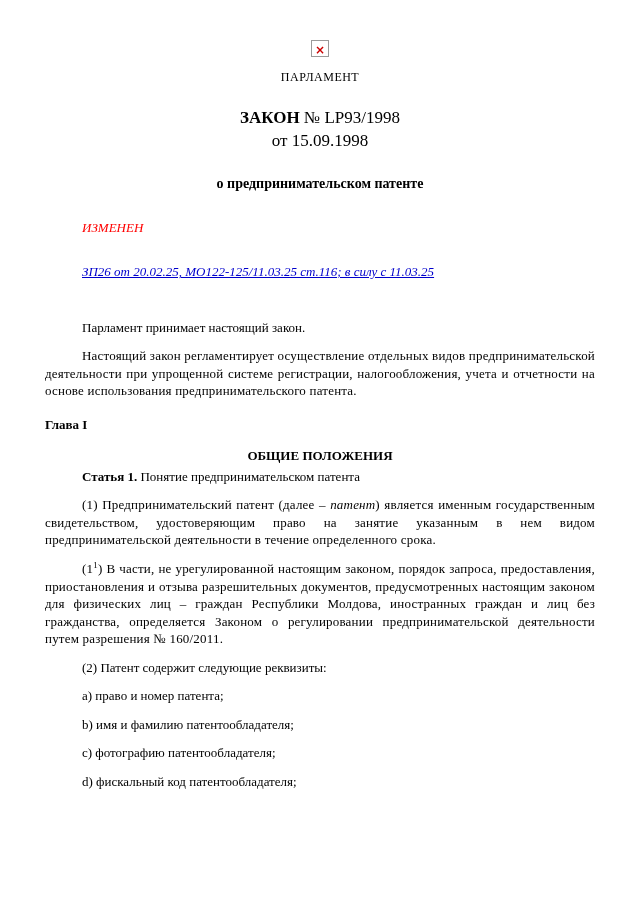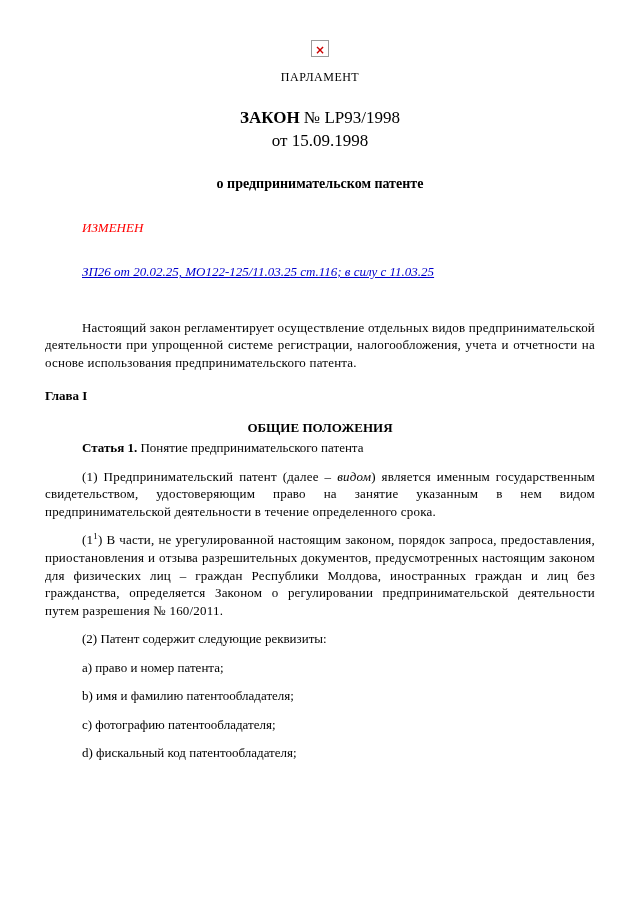--- a/index.html
+++ b/index.html
@@ -86,30 +86,31 @@
 
   <div class="center law-subject">о предпринимательском патенте</div>
 
 
   <div class="indent amend-status">ИЗМЕНЕН</div>
 
   <div class="indent amend-link-line">
     <a class="amend-link">ЗП26 от 20.02.25, МО122-125/11.03.25 ст.116; в силу с 11.03.25</a>
   </div>
 
+  <p class="para indent">Парламент принимает настоящий закон.</p>
 
   <p class="para indent just">Настоящий закон регламентирует осуществление отдельных видов предпринимательской деятельности при упрощенной системе регистрации, налогообложения, учета и отчетности на основе использования предпринимательского патента.</p>
 
   <div class="chapter">Глава I</div>
 
   <div class="chapter-title">ОБЩИЕ ПОЛОЖЕНИЯ</div>
 
-  <p class="para indent"><span class="bold">Статья 1.</span><span> Понятие предпринимательского патента</span></p>
+  <p class="para indent"><span class="bold">Статья 1.</span><span> Понятие предпринимательском патента</span></p>
 
-  <p class="para indent just"><span>(1) Предпринимательский патент (далее – </span><span class="it">видом</span><span>) является именным государственным свидетельством, удостоверяющим право на занятие указанным в нем видом предпринимательской деятельности в течение определенного срока.</span></p>
+  <p class="para indent just"><span>(1) Предпринимательский патент (далее – </span><span class="it">патент</span><span>) является именным государственным свидетельством, удостоверяющим право на занятие указанным в нем видом предпринимательской деятельности в течение определенного срока.</span></p>
 
   <p class="para indent just"><span>(1</span><sup>1</sup><span>) В части, не урегулированной настоящим законом, порядок запроса, предоставления, приостановления и отзыва разрешительных документов, предусмотренных настоящим законом для физических лиц – граждан Республики Молдова, иностранных граждан и лиц без гражданства, определяется Законом о регулировании предпринимательской деятельности путем разрешения № 160/2011.</span></p>
 
   <p class="para indent">(2) Патент содержит следующие реквизиты:</p>
 
   <p class="req indent">a) право и номер патента;</p>
   <p class="req indent">b) имя и фамилию патентообладателя;</p>
   <p class="req indent">c) фотографию патентообладателя;</p>
   <p class="req indent">d) фискальный код патентообладателя;</p>
 

